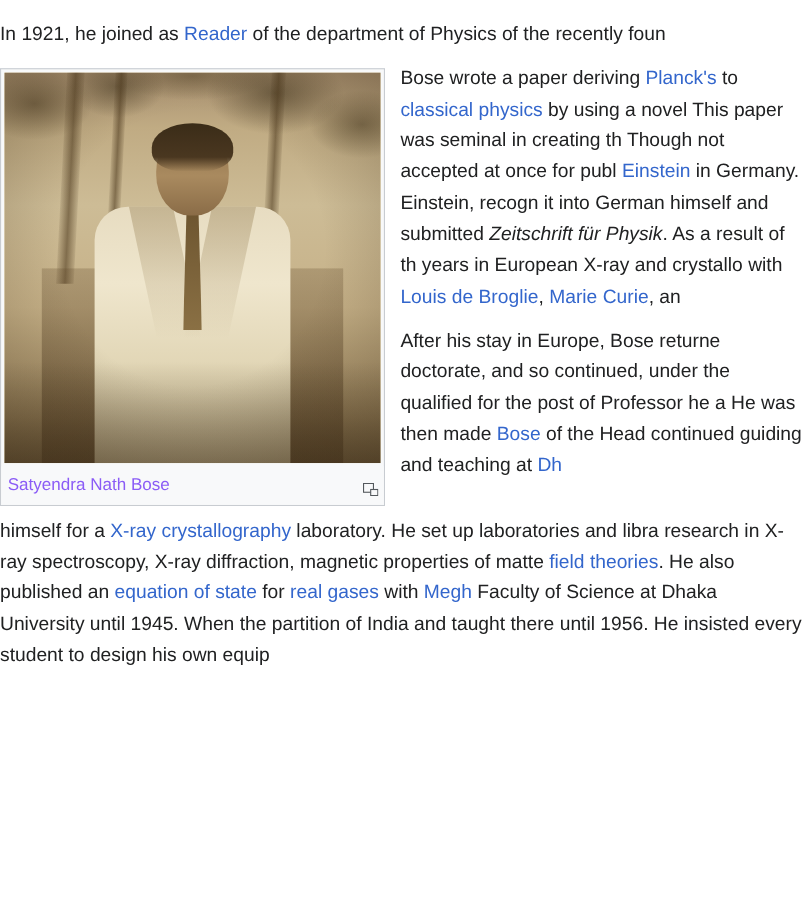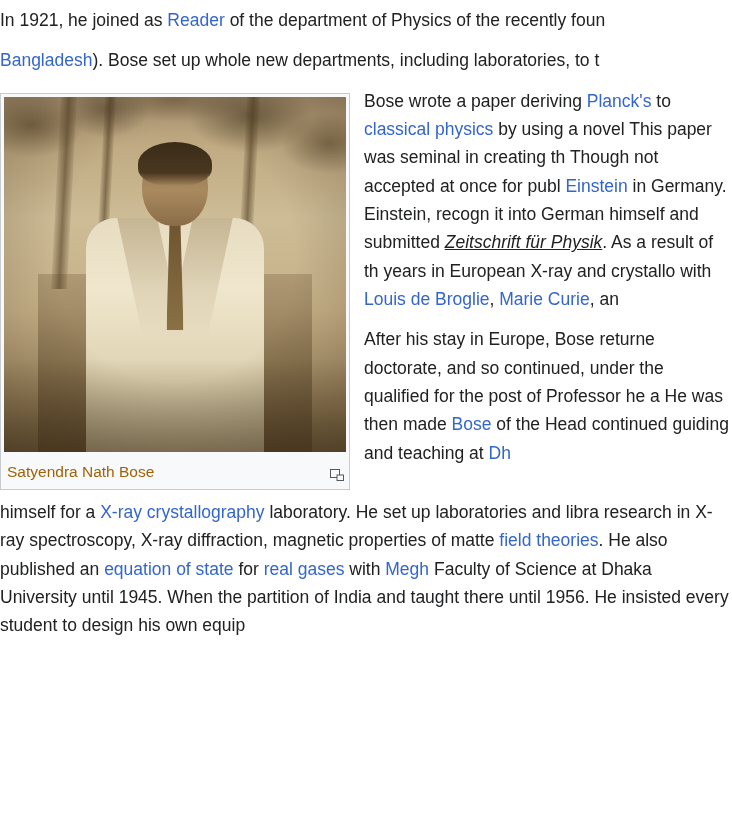--- a/index.html
+++ b/index.html
@@ -17,37 +17,36 @@
     color: #202122;
   }
   .page {
     position: relative;
     width: 732px;
     height: 827px;
     padding: 0;
     box-sizing: border-box;
   }
   .content {
-    padding: 6px 0 0 0;
+    padding: 16px 0 0 0;
   }
   p {
     margin: 0 0 14px 0;
     padding: 0;
   }
   p.tight {
     margin-bottom: 12px;
   }
   a.link {
     color: #3366cc;
     text-decoration: none;
     cursor: pointer;
   }
   i {
     font-style: italic;
-    text-decoration: underline;
   }
   
   .thumb {
     float: left;
     width: 350px;
     margin: 6px 14px 8px 0;
     border: 1px solid #c8ccd1;
     background: #f8f9fa;
     box-sizing: border-box;
   }
@@ -59,21 +58,21 @@
     height: 355px;
     display: block;
     position: relative;
     overflow: hidden;
     background: #d9c9a3;
   }
   .thumb-caption {
     position: relative;
     font-size: 15.5px;
     line-height: 1.5;
-    color: #a16207;
+    color: #8b5cf6;
     padding: 5px 22px 6px 6px;
     background: #f8f9fa;
   }
   .enlarge-icon {
     position: absolute;
     right: 5px;
     bottom: 8px;
     width: 14px;
     height: 12px;
   }
@@ -175,21 +174,20 @@
   }
   .clear { clear: both; }
 </style>
 </head>
 <body>
 
 <div class="page">
   <div class="content">
 
     <p class="tight" id="p1"><span>In 1921, he joined as </span><a class="link">Reader</a><span> of the department of Physics of the recently foun</span></p>
-    <p class="tight" id="p2"><a class="link">Bangladesh</a><span>). Bose set up whole new departments, including laboratories, to t</span></p>
 
 
     <div class="thumb">
       <div class="thumb-inner">
         <div class="thumb-image">
           <div class="ph-bg"></div>
           <div class="ph-foliage"></div>
           <div class="ph-trunk t1"></div>
           <div class="ph-trunk t2"></div>
           <div class="ph-trunk t3"></div>

